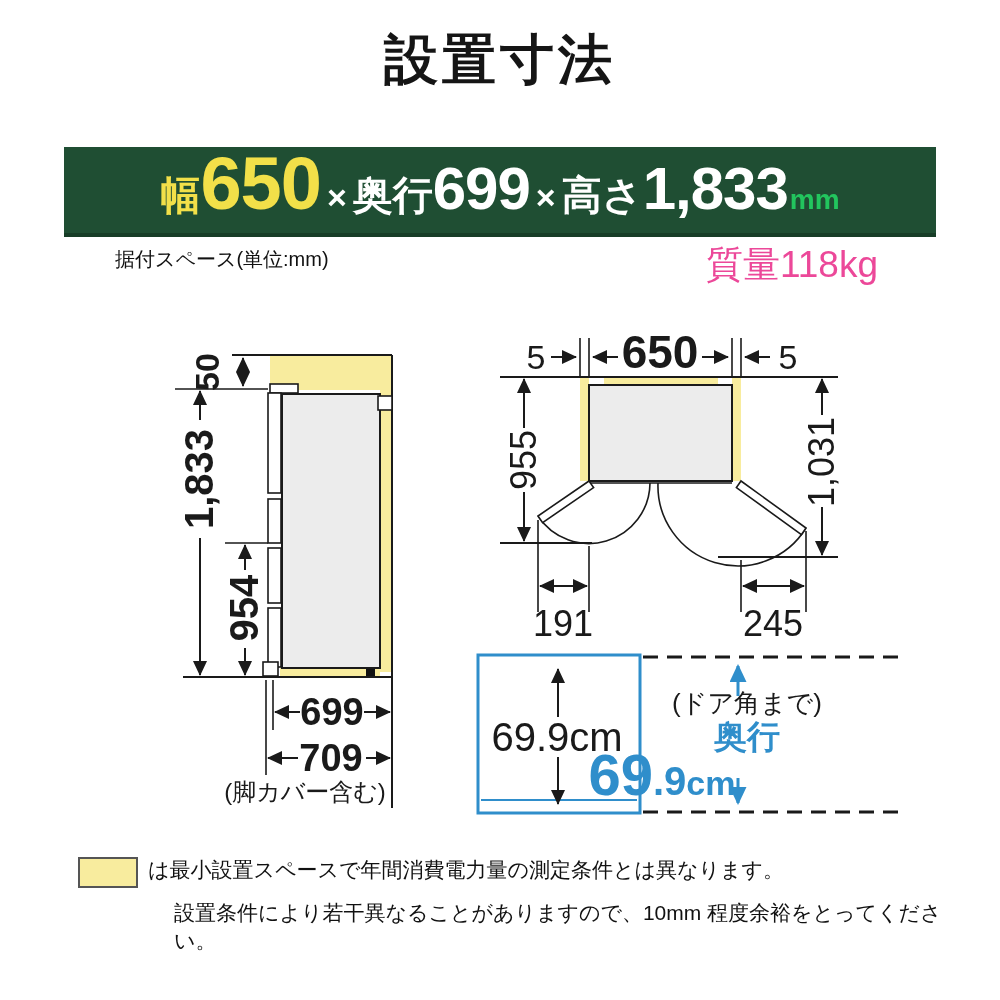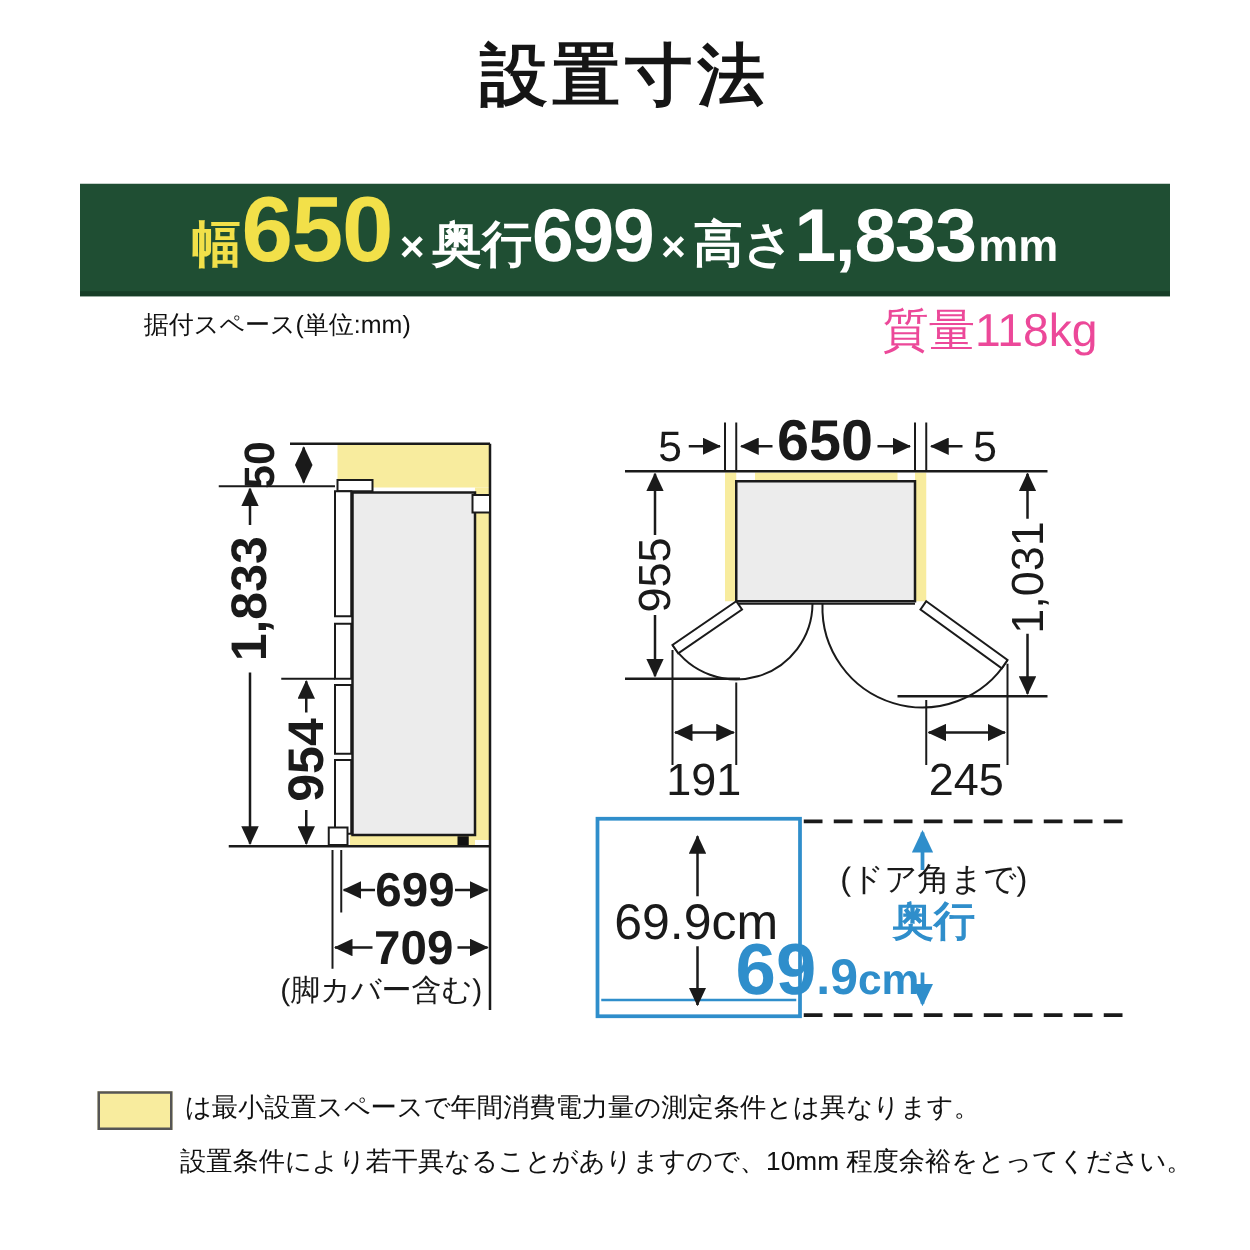--- a/index.html
+++ b/index.html
@@ -9,28 +9,28 @@
          font-size:54px;font-weight:900;letter-spacing:4px;color:#151515;}
   .banner{position:absolute;top:147px;left:64px;width:872px;height:86px;background:#1f4e33;
           border-bottom:4px solid #173d27;display:flex;align-items:baseline;justify-content:center;
           white-space:nowrap;}
   .banner span{line-height:1;}
   .b-label{font-size:40px;font-weight:800;color:#fff;}
   .b-label.yel{color:#f2e049;}
   .b-num{font-size:60px;font-weight:800;color:#fff;letter-spacing:-1px;}
   .b-num-xl{font-size:74px;font-weight:800;color:#f2e049;letter-spacing:-1px;}
   .b-x{font-size:34px;font-weight:700;color:#fff;margin:0 6px;}
-  .b-unit{font-size:36px;font-weight:800;color:#ffffff;margin-left:2px;}
+  .b-unit{font-size:28px;font-weight:800;color:#22c55e;margin-left:2px;}
   .subrow-left{position:absolute;top:246px;left:115px;font-size:20px;color:#111;}
   .subrow-right{position:absolute;top:240px;right:122px;font-size:37px;color:#ec4899;}
   svg.diagram{position:absolute;left:0;top:0;width:1000px;height:1000px;}
   .legend{position:absolute;left:78px;top:856px;width:880px;font-size:21px;color:#111;}
-  .legend-row1{display:flex;align-items:flex-start;margin-top:16px;}
+  .legend-row1{display:flex;align-items:flex-start;}
   .swatch{width:56px;height:27px;background:#f8ec9e;border:2px solid #555;margin-right:10px;flex:0 0 auto;margin-top:1px;}
-  .legend-line2{margin-top:11px;margin-left:66px;}
+  .legend-line2{margin-top:11px;margin-left:96px;}
   
   .ln{stroke:#1a1a1a;stroke-width:2;fill:none;}
   .ln15{stroke:#1a1a1a;stroke-width:1.6;fill:none;}
   .dim{stroke:#1a1a1a;stroke-width:2;fill:none;}
   .yel{fill:#f8ec9e;}
   .body{fill:#ececec;stroke:#1a1a1a;stroke-width:2;}
   .wht{fill:#ffffff;stroke:#1a1a1a;stroke-width:1.6;}
   .mask{fill:#ffffff;stroke:none;}
   text{fill:#1a1a1a;font-family:"Liberation Sans","DejaVu Sans",sans-serif;text-anchor:middle;}
   .t34{font-size:34px;}

